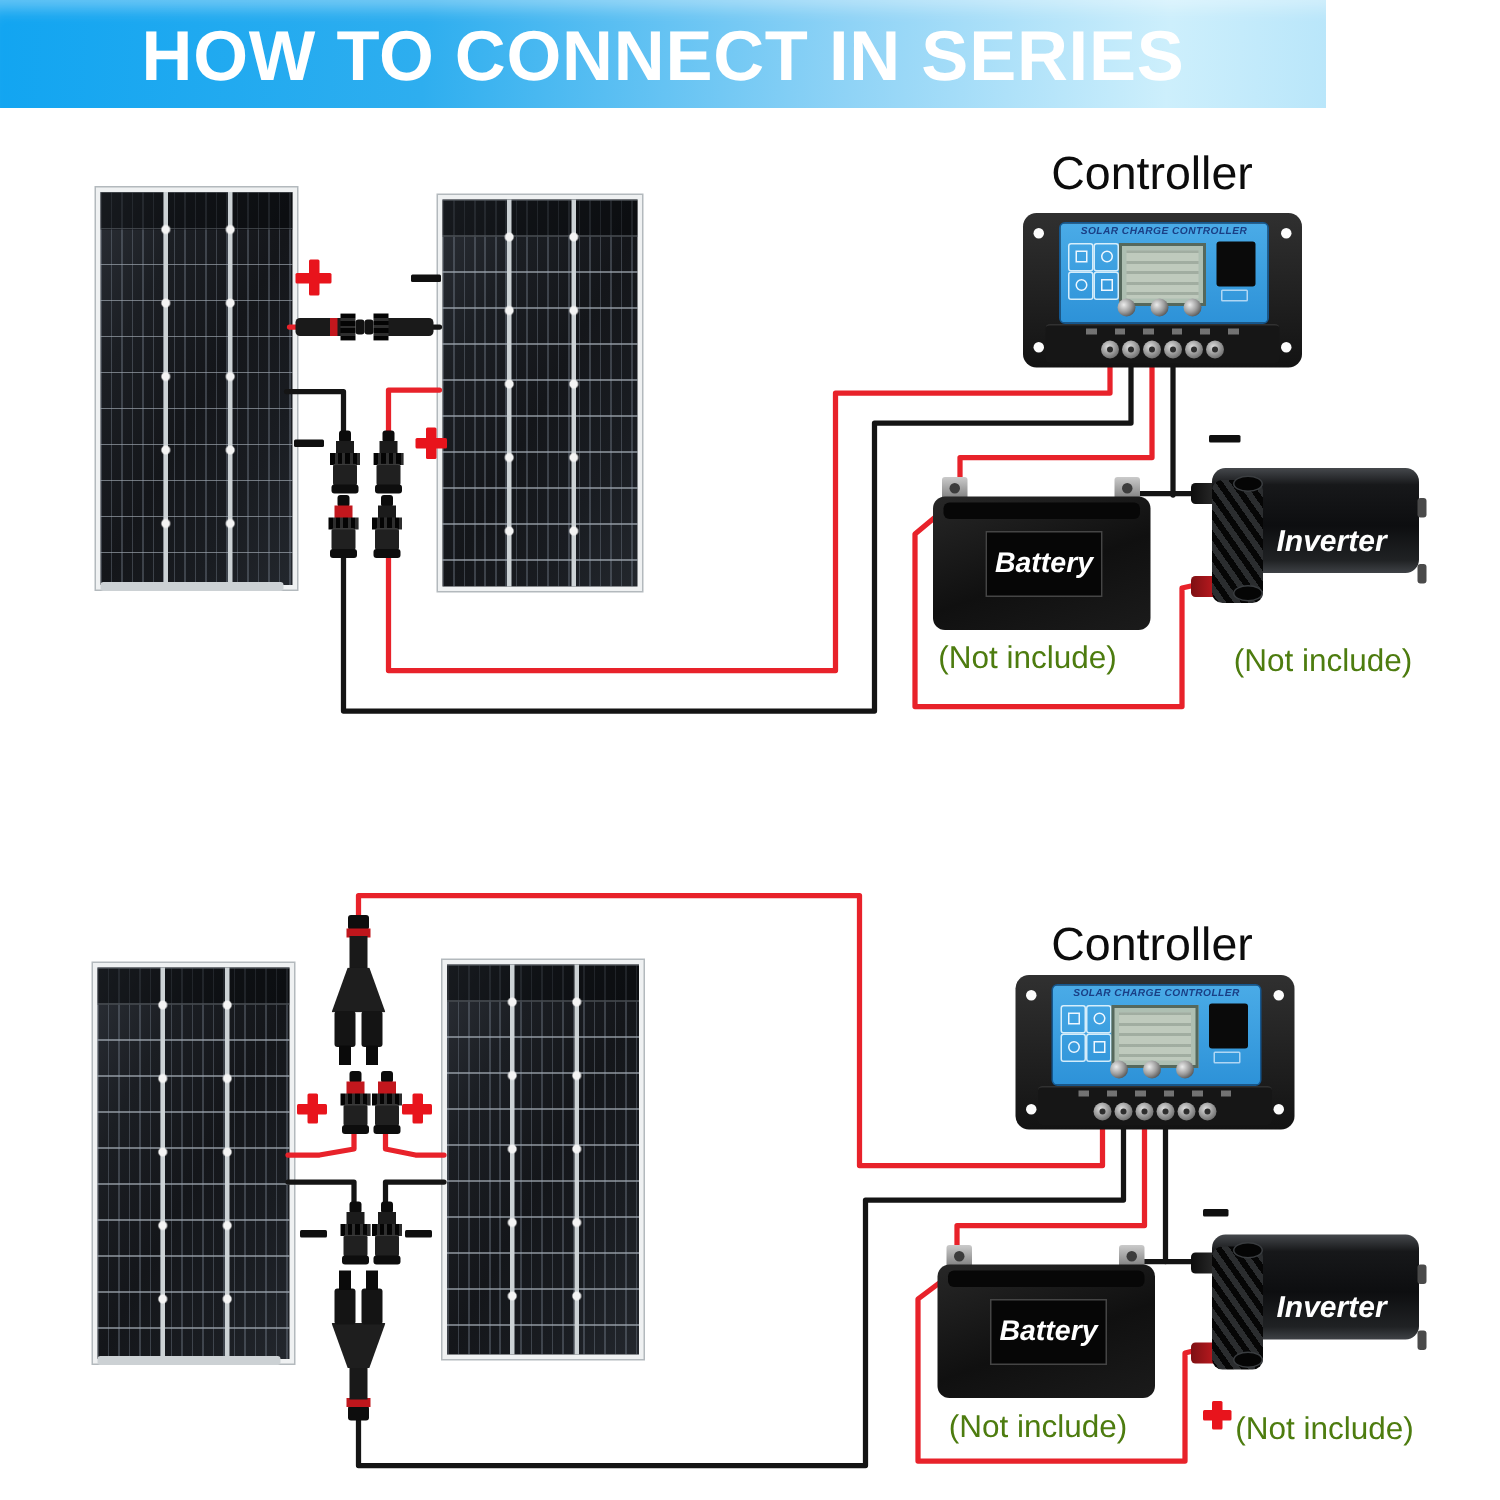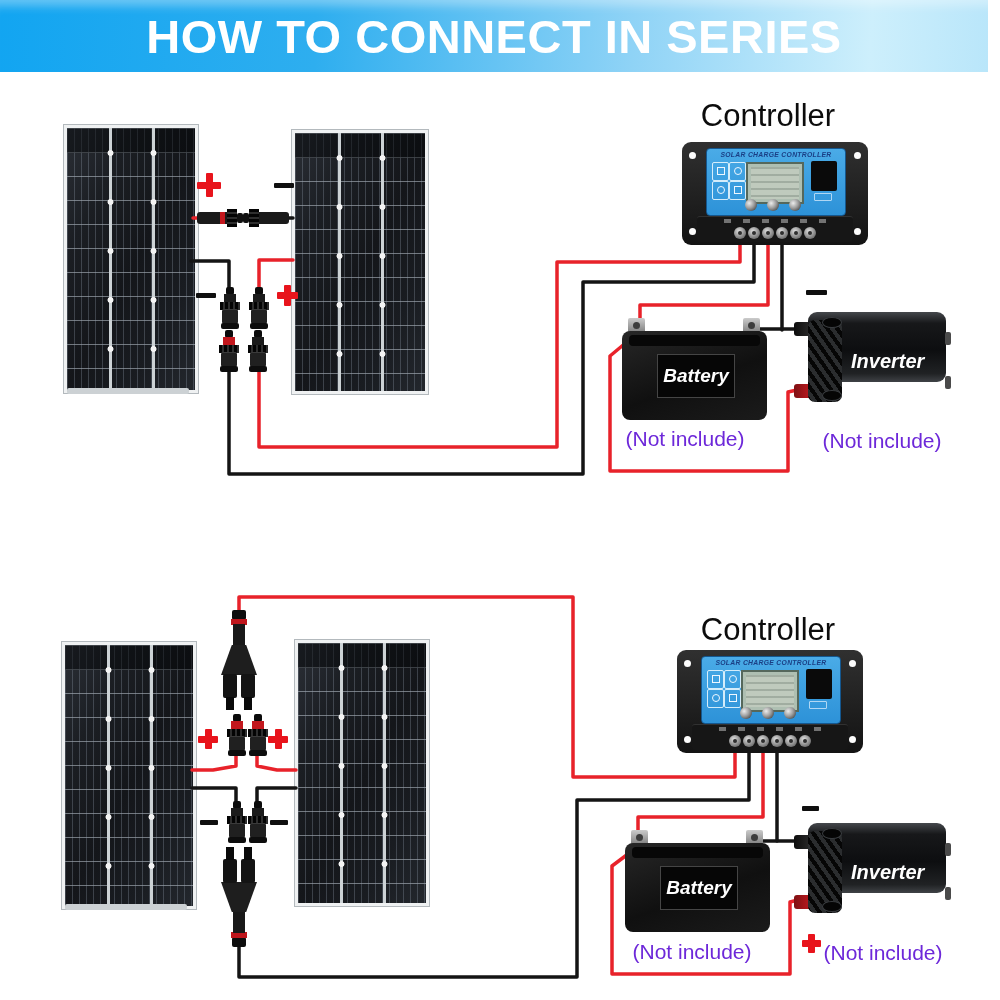--- a/index.html
+++ b/index.html
@@ -8,21 +8,21 @@
     --banner-blue:#12a5f1;
     --polarity-red:#e8141c;
   }
   html,body{margin:0;padding:0;background:#fff;}
   .stage{position:relative;width:1000px;height:1000px;background:#fff;overflow:hidden;
          font-family:"Liberation Sans","DejaVu Sans",sans-serif;}
   .abs{position:absolute;}
   i{display:block;position:absolute;}
 
   
-  .banner{position:absolute;left:0;width:988px;display:flex;align-items:center;justify-content:center;}
+  .banner{position:absolute;left:0;width:884px;display:flex;align-items:center;justify-content:center;}
   .banner.s1{top:0;height:72px;
     background:linear-gradient(93deg,var(--banner-blue) 0%,#2eaeef 32%,#8fd3f6 64%,#cdeffc 88%,#b9e6fa 100%);
     box-shadow:inset 0 14px 10px -8px rgba(255,255,255,.35);}
   .banner.s2{top:503px;height:67px;
     background:linear-gradient(90deg,#9edcf8 0%,#45baf3 22%,var(--banner-blue) 55%,#10a4f1 100%);
     box-shadow:inset 0 12px 9px -7px rgba(255,255,255,.3);}
   .banner-text{color:#fff;font-weight:700;white-space:nowrap;letter-spacing:.5px;}
   .banner.s1 .banner-text{font-size:47px;}
   .banner.s2 .banner-text{font-size:49px;}
 
@@ -123,21 +123,21 @@
   .igrip{left:0;top:8px;width:34px;height:82px;border-radius:7px;
     background:repeating-linear-gradient(55deg,#060606 0 4px,#2b2d2f 4px 8px);}
   .ivent{width:18px;height:9px;border-radius:50%;background:#050505;border:1px solid #3a3d40;}
   .iknob{left:8px;width:18px;height:14px;border-radius:3px;}
   .iknob.k{background:linear-gradient(90deg,#0d0d0d,#2c2c2c);}
   .iknob.r{background:linear-gradient(90deg,#7e1013,#c21a20);}
   .ilabel{color:#fff;font-weight:bold;font-size:20px;white-space:nowrap;}
 
   
   .devlabel{position:absolute;transform:translateX(-50%);font-size:31px;color:#0c0c0c;font-weight:500;z-index:3;white-space:nowrap;}
-  .note{position:absolute;transform:translateX(-50%);font-size:21px;color:#6d28d9;z-index:3;white-space:nowrap;}
+  .note{position:absolute;transform:translateX(-50%);font-size:21px;color:#4d7c0f;z-index:3;white-space:nowrap;}
 </style>
 </head>
 <body>
 
 <div class="stage">
 
   <div class="banner s1">
     <div class="banner-text">HOW TO CONNECT IN SERIES</div>
   </div>
 

